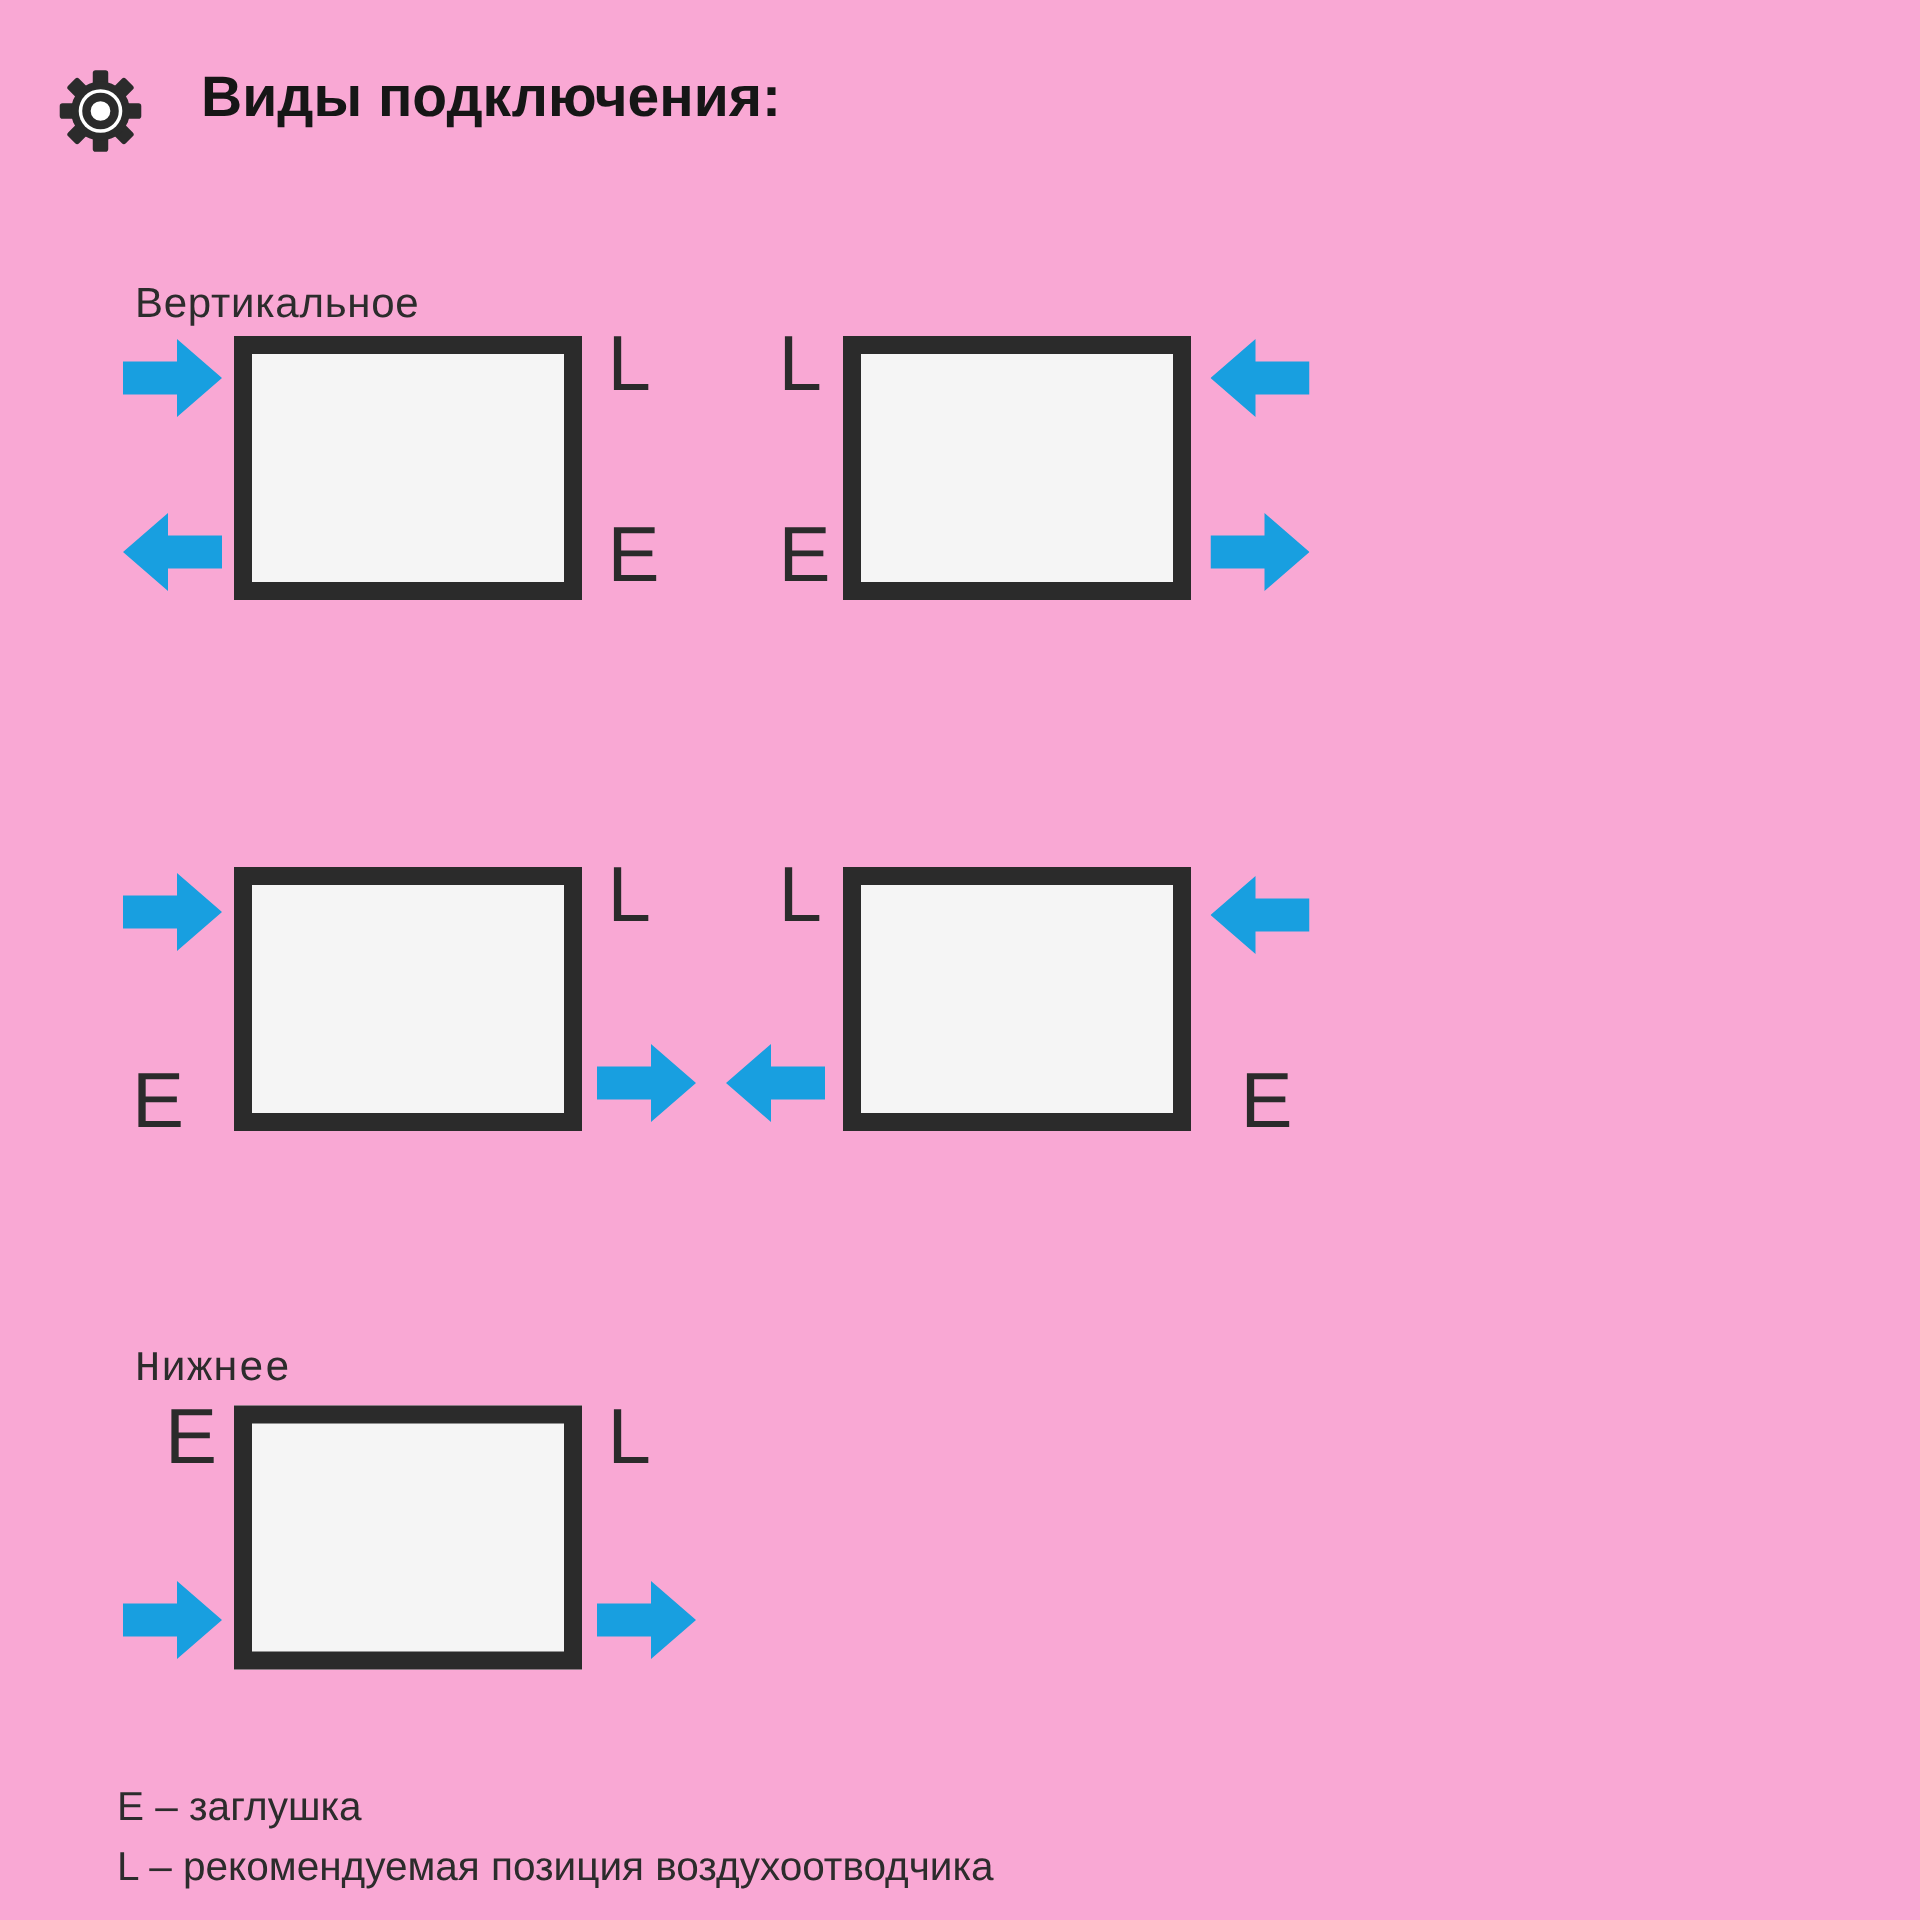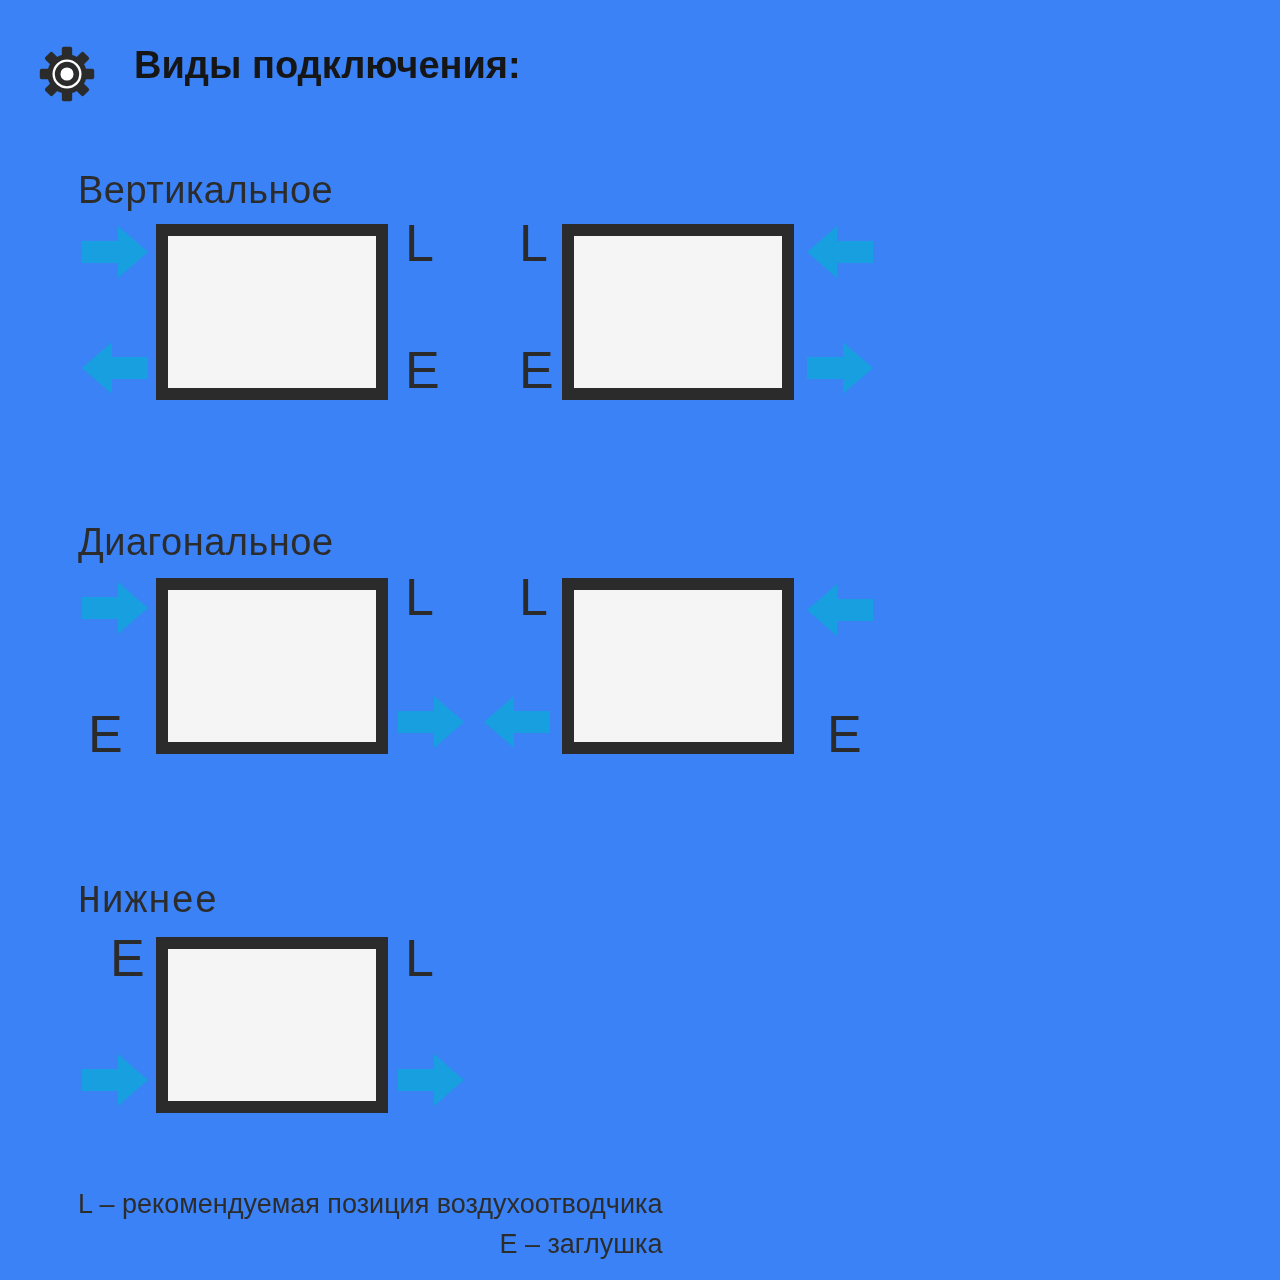--- a/index.html
+++ b/index.html
@@ -1,41 +1,40 @@
 <!DOCTYPE html>
 <html lang="ru"><head>
 <meta charset="utf-8">
 <style>
   html, body { margin: 0; padding: 0; background: #ffffff; }
   .canvas {
     position: relative;
     width: 1280px;
     height: 1280px;
-    background: #3b82f6;
+    background: #f9a8d4;
     overflow: hidden;
     font-family: "Liberation Sans", "DejaVu Sans", sans-serif;
     color: #2c2c2c;
-    text-align: right;
   }
   .page-title {
     position: absolute;
     left: 134px; top: 42px;
     font-size: 38px; line-height: 46px;
     font-weight: 700;
     color: #161616;
     margin: 0;
   }
   .gear { position: absolute; left: 37px; top: 44px; width: 60px; height: 60px; }
   .sec-title {
     position: absolute;
     left: 78px;
-    font-size: 38px; line-height: 46px;
+    font-size: 28px; line-height: 46px;
     font-weight: 300;
     color: #2c2c2c;
-    margin: 0;
+    margin: 12px;
     letter-spacing: 0.5px;
   }
   #sec1-title { top: 167px; }
   #sec2-title { top: 519px; }
   #sec3-title { top: 879px; font-family: Liberation Mono, monospace; }
   .radiator {
     position: absolute;
     width: 208px; height: 152px;
     background: #f5f5f5;
     border: 12px solid #2b2b2b;
@@ -101,21 +100,20 @@
   <span class="port" style="left:519px;top:217px">L</span>
   <div class="radiator" id="r1b"></div>
   <svg class="arrow" style="left:807px;top:226px" viewBox="0 0 66 52">
       <polygon points="66,15 30,15 30,0 0,26 30,52 30,37 66,37"></polygon>
     </svg>
   <span class="port" style="left:519px;top:344px">E</span>
   <svg class="arrow" style="left:807px;top:342px" viewBox="0 0 66 52">
       <polygon points="0,15 36,15 36,0 66,26 36,52 36,37 0,37"></polygon>
     </svg>
 
-  <h2 class="sec-title" id="sec2-title">Диагональное</h2>
 
   <svg class="arrow" style="left:82px;top:582px" viewBox="0 0 66 52">
       <polygon points="0,15 36,15 36,0 66,26 36,52 36,37 0,37"></polygon>
     </svg>
   <div class="radiator" id="r2a"></div>
   <span class="port" style="left:405px;top:571px">L</span>
   <span class="port" style="left:88px;top:708px">E</span>
   <svg class="arrow" style="left:398px;top:696px" viewBox="0 0 66 52">
       <polygon points="0,15 36,15 36,0 66,26 36,52 36,37 0,37"></polygon>
     </svg>
@@ -136,17 +134,17 @@
   <div class="radiator" id="r3"></div>
   <span class="port" style="left:405px;top:932px">L</span>
   <svg class="arrow" style="left:82px;top:1054px" viewBox="0 0 66 52">
       <polygon points="0,15 36,15 36,0 66,26 36,52 36,37 0,37"></polygon>
     </svg>
   <svg class="arrow" style="left:398px;top:1054px" viewBox="0 0 66 52">
       <polygon points="0,15 36,15 36,0 66,26 36,52 36,37 0,37"></polygon>
     </svg>
 
   <div class="legend">
+    <div>E – заглушка</div>
     <div>L – рекомендуемая позиция воздухоотводчика</div>
-    <div>E – заглушка</div>
   </div>
 
 </div>
 
 </body></html>

